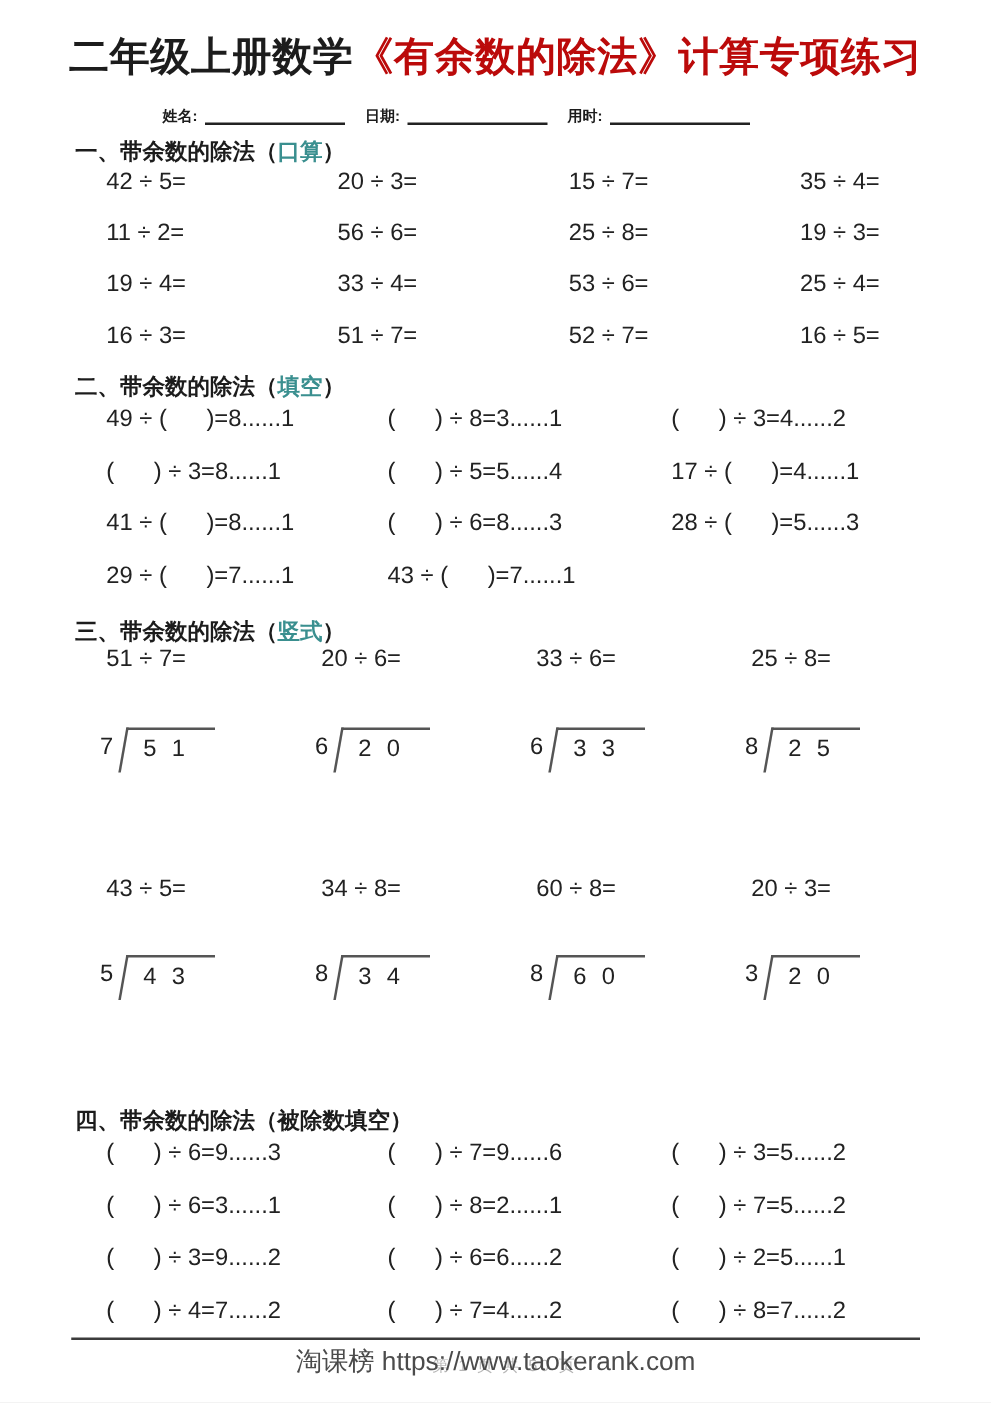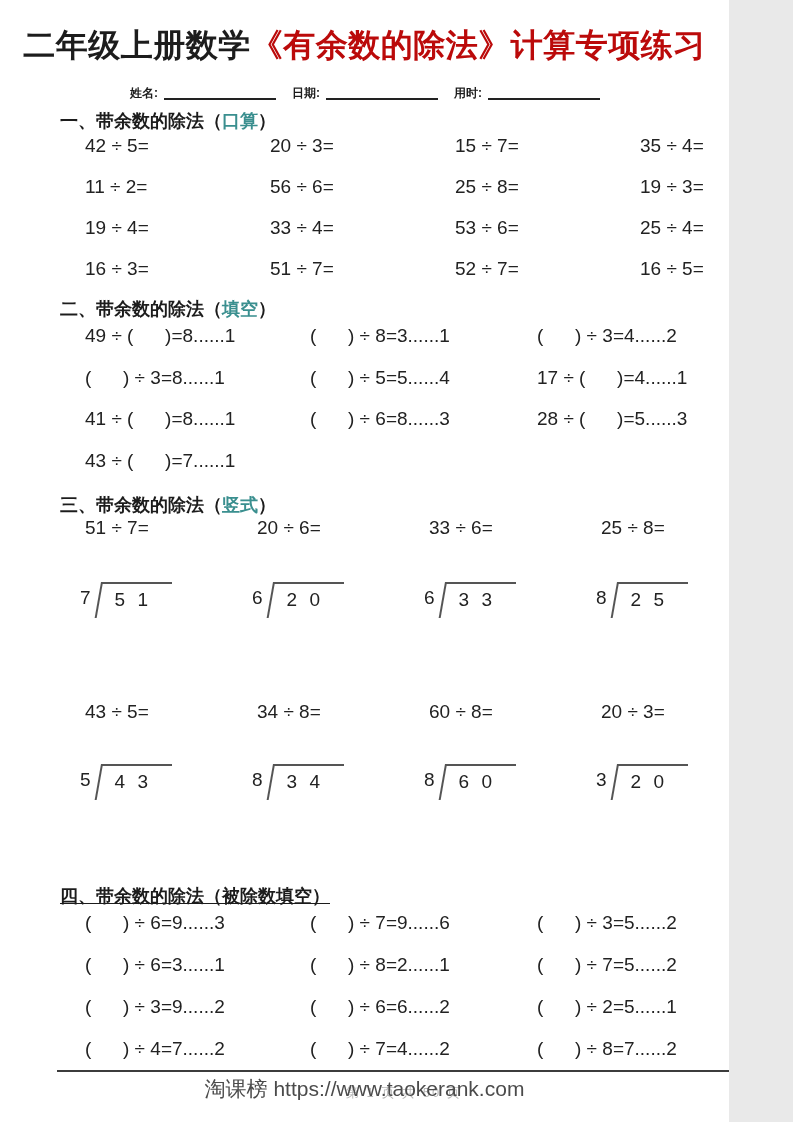--- a/index.html
+++ b/index.html
@@ -4,21 +4,21 @@
 <style>
   :root{
     --red:#bb0a0a;
     --teal:#3a8f8f;
     --ink:#1c1c1c;
     --line:#555;
   }
   html,body{margin:0;padding:0;background:#e9e9e9;}
   .page{
     position:relative;
-    width:729px;height:1122px;
+    width:793px;height:1122px;
     background:#ffffff;
     overflow:hidden;
     color:var(--ink);
     font-family:"Liberation Sans", sans-serif;
   }
   
   .title{
     position:absolute;top:24px;left:0;width:100%;
     text-align:center;font-size:32px;font-weight:800;
     letter-spacing:0.5px;white-space:pre;
@@ -38,21 +38,21 @@
   .blank.last{margin-right:0;}
   
   .sec-head{
     position:absolute;left:60px;
     font-size:18px;font-weight:700;white-space:pre;
   }
   .mode{color:var(--teal);}
   .h1{top:109px;}
   .h2{top:297px;}
   .h3{top:493px;}
-  .h4{top:884px;text-decoration:underline;}
+  .h4{top:884px;}
   
   .grid{
     position:absolute;display:grid;
     font-size:19px;white-space:pre;color:#222;
   }
   .g1{top:135px;left:85px;grid-template-columns:repeat(4,185px);grid-auto-rows:41px;}
   .g2{top:325px;left:85px;grid-template-columns:225px 227px auto;grid-auto-rows:41.5px;}
   .g3a{top:517px;left:85px;grid-template-columns:repeat(4,172px);}
   .g3b{top:701px;left:85px;grid-template-columns:repeat(4,172px);}
   .g4{top:912px;left:85px;grid-template-columns:225px 227px auto;grid-auto-rows:42px;}
@@ -131,20 +131,21 @@
   <div class="grid g2">
     <div class="cell">49 ÷ (      )=8......1</div>
     <div class="cell">(      ) ÷ 8=3......1</div>
     <div class="cell">(      ) ÷ 3=4......2</div>
     <div class="cell">(      ) ÷ 3=8......1</div>
     <div class="cell">(      ) ÷ 5=5......4</div>
     <div class="cell">17 ÷ (      )=4......1</div>
     <div class="cell">41 ÷ (      )=8......1</div>
     <div class="cell">(      ) ÷ 6=8......3</div>
     <div class="cell">28 ÷ (      )=5......3</div>
+    <div class="cell">29 ÷ (      )=7......1</div>
     <div class="cell">43 ÷ (      )=7......1</div>
   </div>
 
   <div class="sec-head h3"><span>三、带余数的除法（</span><span class="mode">竖式</span><span>）</span></div>
 
   <div class="grid g3a">
     <div class="cell">51 ÷ 7=</div>
     <div class="cell">20 ÷ 6=</div>
     <div class="cell">33 ÷ 6=</div>
     <div class="cell">25 ÷ 8=</div>

